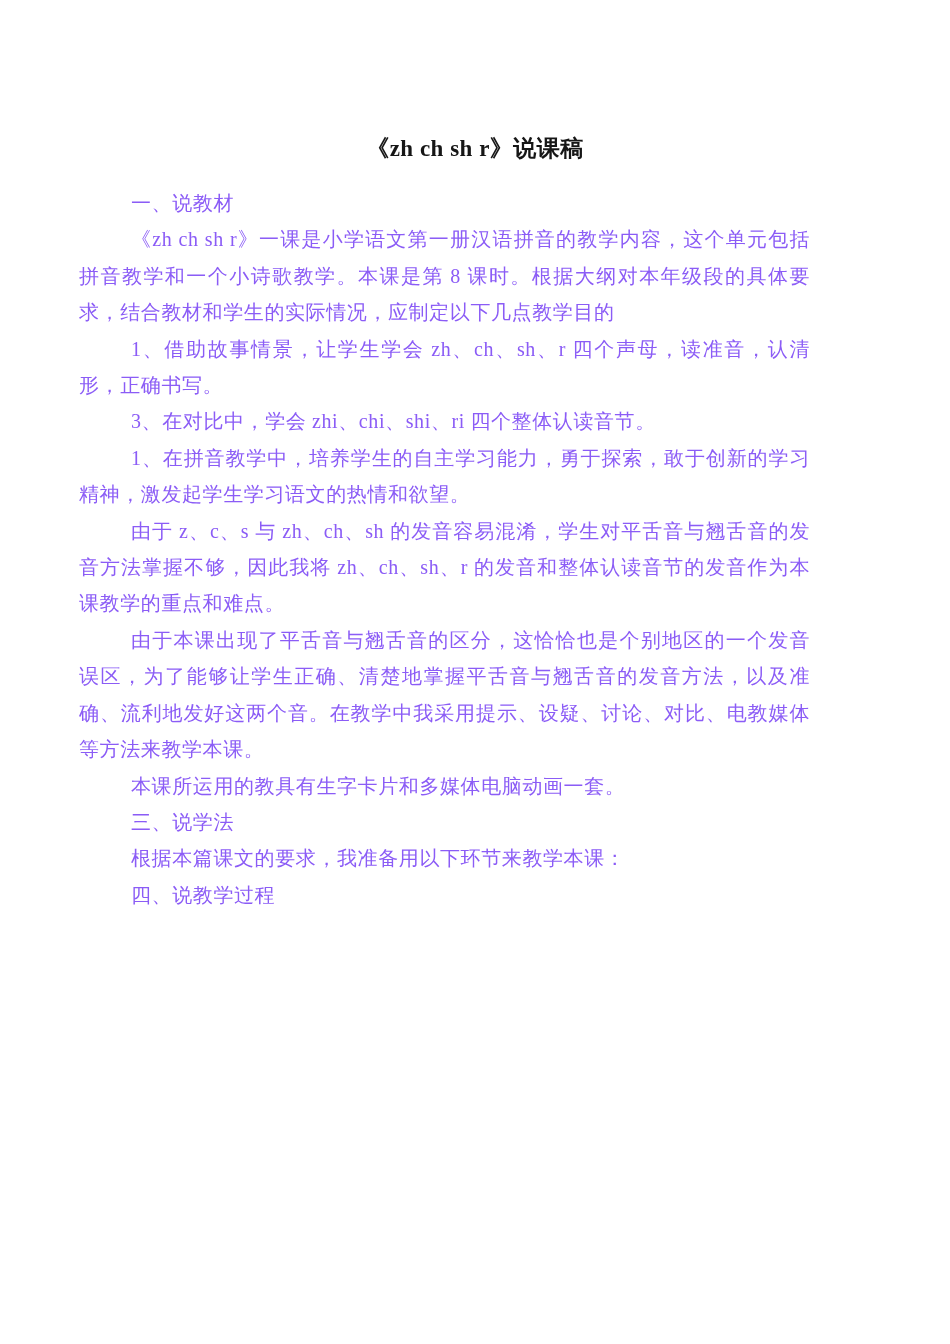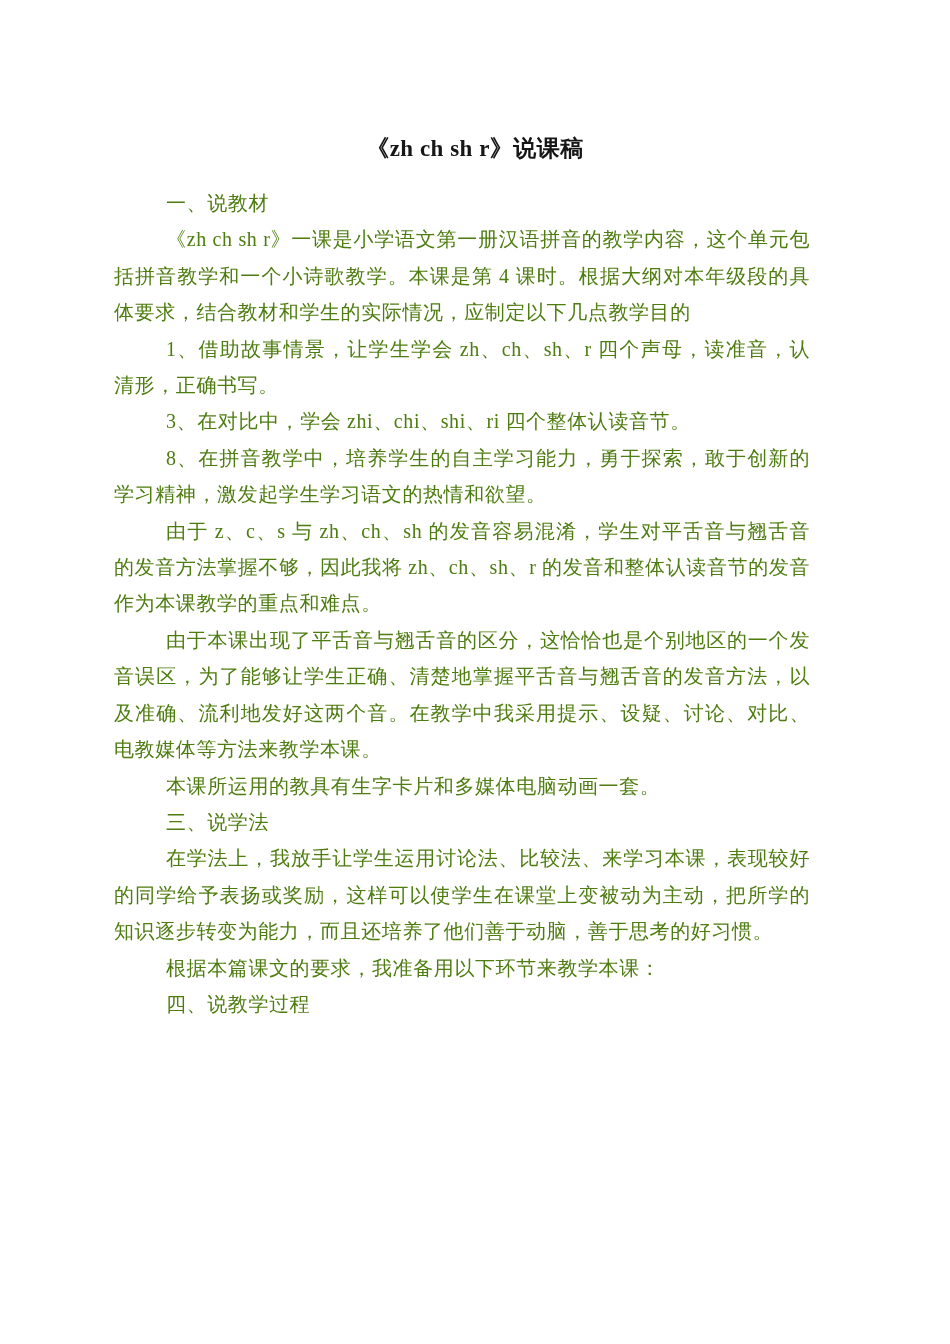--- a/index.html
+++ b/index.html
@@ -20,45 +20,44 @@
     margin: 134px 0 0 0;
     padding: 0;
     text-align: center;
     font-size: 23px;
     line-height: 30px;
     font-weight: 700;
     letter-spacing: 0.5px;
     color: #161616;
   }
   .doc-body {
-    margin: 21px 140px 0 114px;
+    margin: 21px 140px 0 79px;
     font-size: 20px;
     line-height: 36.4px;
     letter-spacing: 0.6px;
     text-align: justify;
-    color: #4d7c0f;
+    color: #8b5cf6;
   }
   .para {
     margin: 0;
     padding: 0;
     text-indent: 52px;
   }
 </style>
 </head>
 <body>
 
 <div class="page">
   <h1 class="doc-title">《zh ch sh r》说课稿</h1>
   <div class="doc-body">
     <p class="para">一、说教材</p>
-    <p class="para">《zh ch sh r》一课是小学语文第一册汉语拼音的教学内容，这个单元包括拼音教学和一个小诗歌教学。本课是第 4 课时。根据大纲对本年级段的具体要求，结合教材和学生的实际情况，应制定以下几点教学目的</p>
+    <p class="para">《zh ch sh r》一课是小学语文第一册汉语拼音的教学内容，这个单元包括拼音教学和一个小诗歌教学。本课是第 8 课时。根据大纲对本年级段的具体要求，结合教材和学生的实际情况，应制定以下几点教学目的</p>
     <p class="para">1、借助故事情景，让学生学会 zh、ch、sh、r 四个声母，读准音，认清形，正确书写。</p>
     <p class="para">3、在对比中，学会 zhi、chi、shi、ri 四个整体认读音节。</p>
-    <p class="para">8、在拼音教学中，培养学生的自主学习能力，勇于探索，敢于创新的学习精神，激发起学生学习语文的热情和欲望。</p>
+    <p class="para">1、在拼音教学中，培养学生的自主学习能力，勇于探索，敢于创新的学习精神，激发起学生学习语文的热情和欲望。</p>
     <p class="para">由于 z、c、s 与 zh、ch、sh 的发音容易混淆，学生对平舌音与翘舌音的发音方法掌握不够，因此我将 zh、ch、sh、r 的发音和整体认读音节的发音作为本课教学的重点和难点。</p>
     <p class="para">由于本课出现了平舌音与翘舌音的区分，这恰恰也是个别地区的一个发音误区，为了能够让学生正确、清楚地掌握平舌音与翘舌音的发音方法，以及准确、流利地发好这两个音。在教学中我采用提示、设疑、讨论、对比、电教媒体等方法来教学本课。</p>
     <p class="para">本课所运用的教具有生字卡片和多媒体电脑动画一套。</p>
     <p class="para">三、说学法</p>
-    <p class="para">在学法上，我放手让学生运用讨论法、比较法、来学习本课，表现较好的同学给予表扬或奖励，这样可以使学生在课堂上变被动为主动，把所学的知识逐步转变为能力，而且还培养了他们善于动脑，善于思考的好习惯。</p>
     <p class="para">根据本篇课文的要求，我准备用以下环节来教学本课：</p>
     <p class="para">四、说教学过程</p>
   </div>
 </div>
 
 </body></html>

